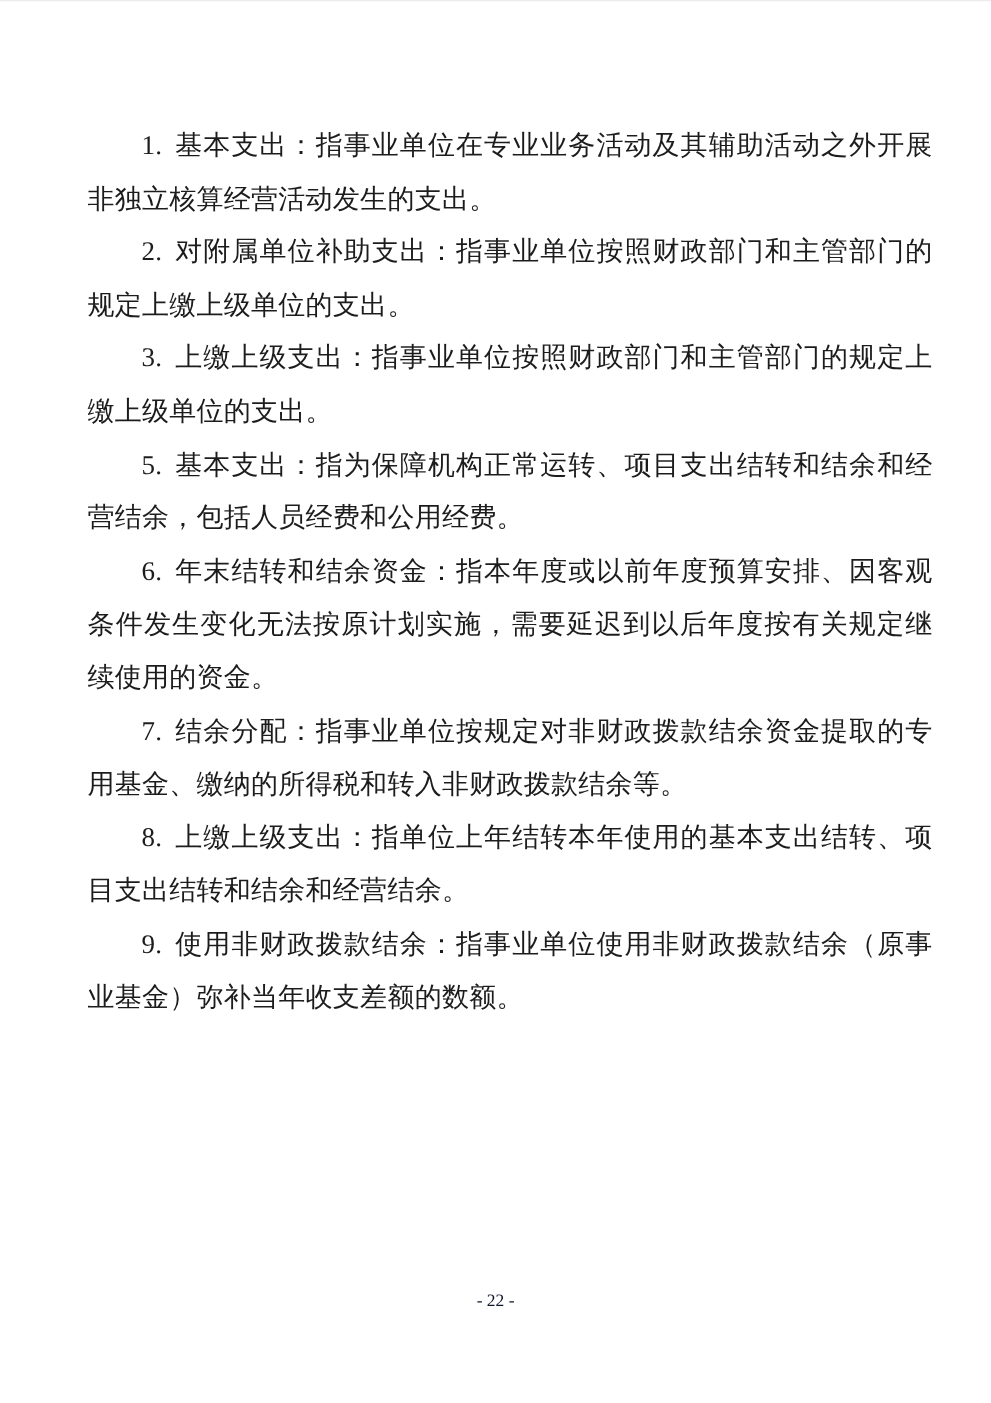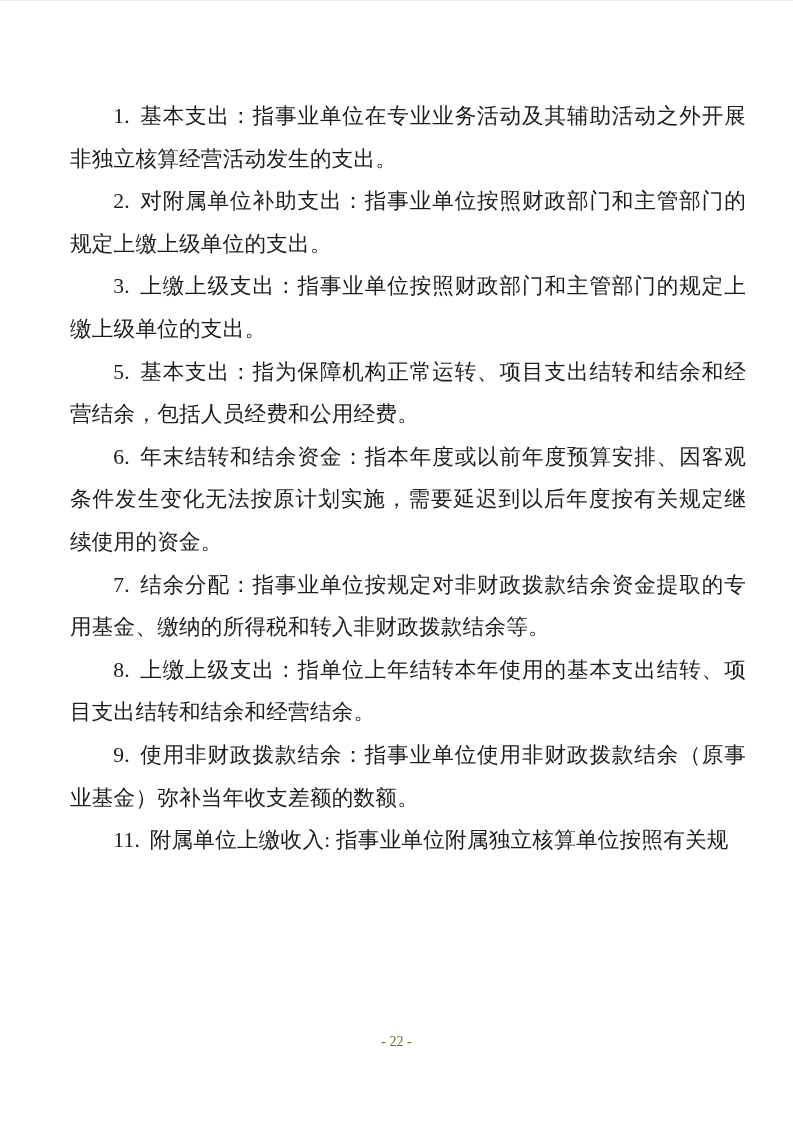--- a/index.html
+++ b/index.html
@@ -36,35 +36,34 @@
   .footer {
     position: absolute;
     left: 0;
     top: 1031px;
     width: 100%;
     text-align: center;
   }
   .page-num {
     font-size: 14px;
     line-height: 20px;
-    color: #4d7c0f;
+    color: #0f172a;
     font-family: "Liberation Serif", "DejaVu Serif", serif;
   }
 </style>
 </head>
 <body style="background: rgb(255, 255, 255); color: rgb(28, 28, 28);">
 
 <div class="page">
   <main class="text-block" id="para-container">
       <p class="para"><span class="num">1.</span><span>基本支出：指事业单位在专业业务活动及其辅助活动之外开展非独立核算经营活动发生的支出。</span></p>
       <p class="para"><span class="num">2.</span><span>对附属单位补助支出：指事业单位按照财政部门和主管部门的规定上缴上级单位的支出。</span></p>
       <p class="para"><span class="num">3.</span><span>上缴上级支出：指事业单位按照财政部门和主管部门的规定上缴上级单位的支出。</span></p>
       <p class="para"><span class="num">5.</span><span>基本支出：指为保障机构正常运转、项目支出结转和结余和经营结余，包括人员经费和公用经费。</span></p>
       <p class="para"><span class="num">6.</span><span>年末结转和结余资金：指本年度或以前年度预算安排、因客观条件发生变化无法按原计划实施，需要延迟到以后年度按有关规定继续使用的资金。</span></p>
       <p class="para"><span class="num">7.</span><span>结余分配：指事业单位按规定对非财政拨款结余资金提取的专用基金、缴纳的所得税和转入非财政拨款结余等。</span></p>
       <p class="para"><span class="num">8.</span><span>上缴上级支出：指单位上年结转本年使用的基本支出结转、项目支出结转和结余和经营结余。</span></p>
       <p class="para"><span class="num">9.</span><span>使用非财政拨款结余：指事业单位使用非财政拨款结余（原事业基金）弥补当年收支差额的数额。</span></p>
-      <p class="para"><span class="num">11.</span><span>附属单位上缴收入: 指事业单位附属独立核算单位按照有关规</span></p>
     </main>
   <footer class="footer">
     <span class="page-num">- 22 -</span>
   </footer>
 </div>
 
 </body></html>

